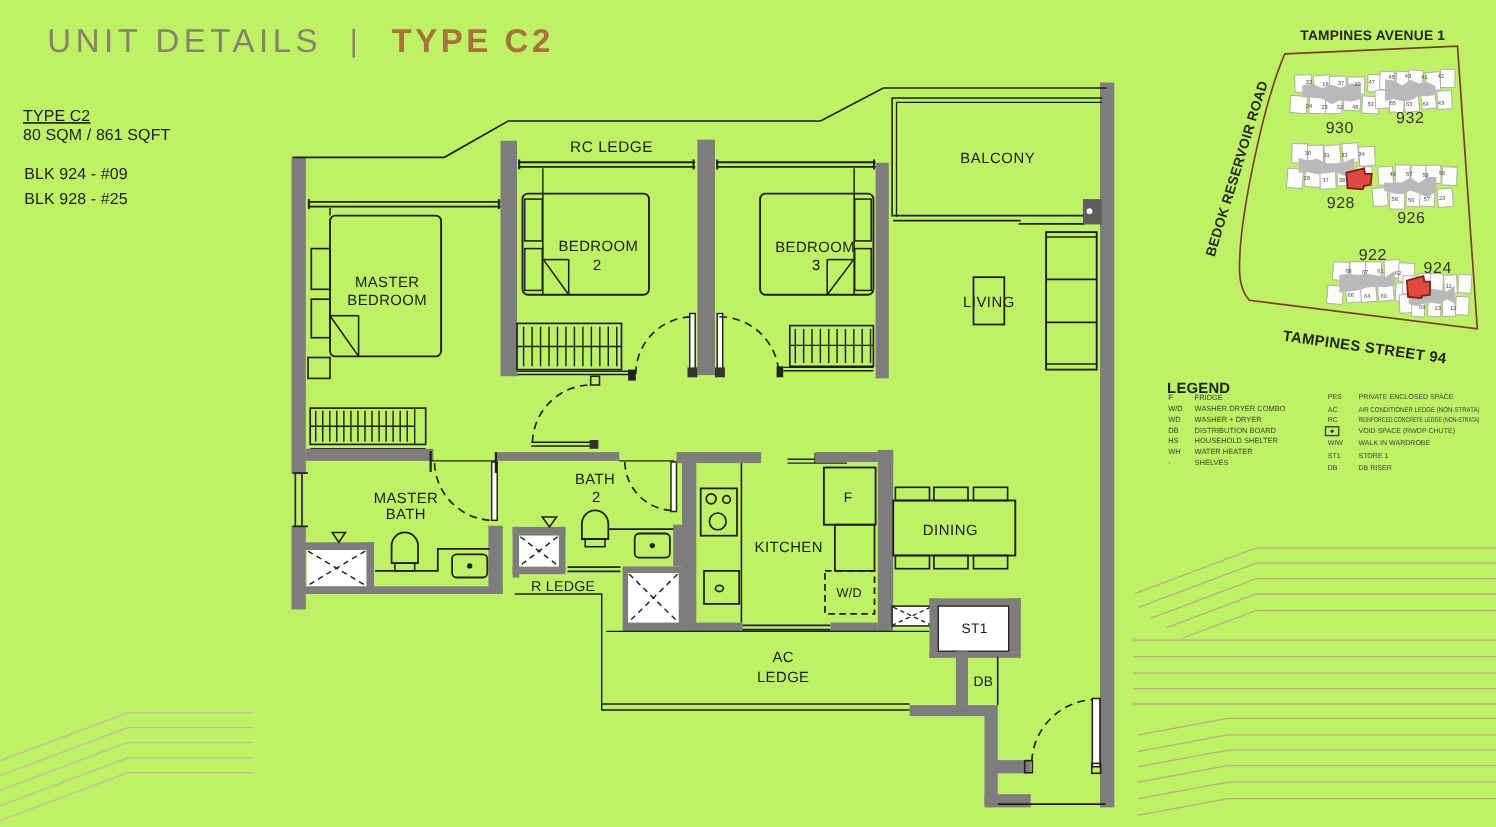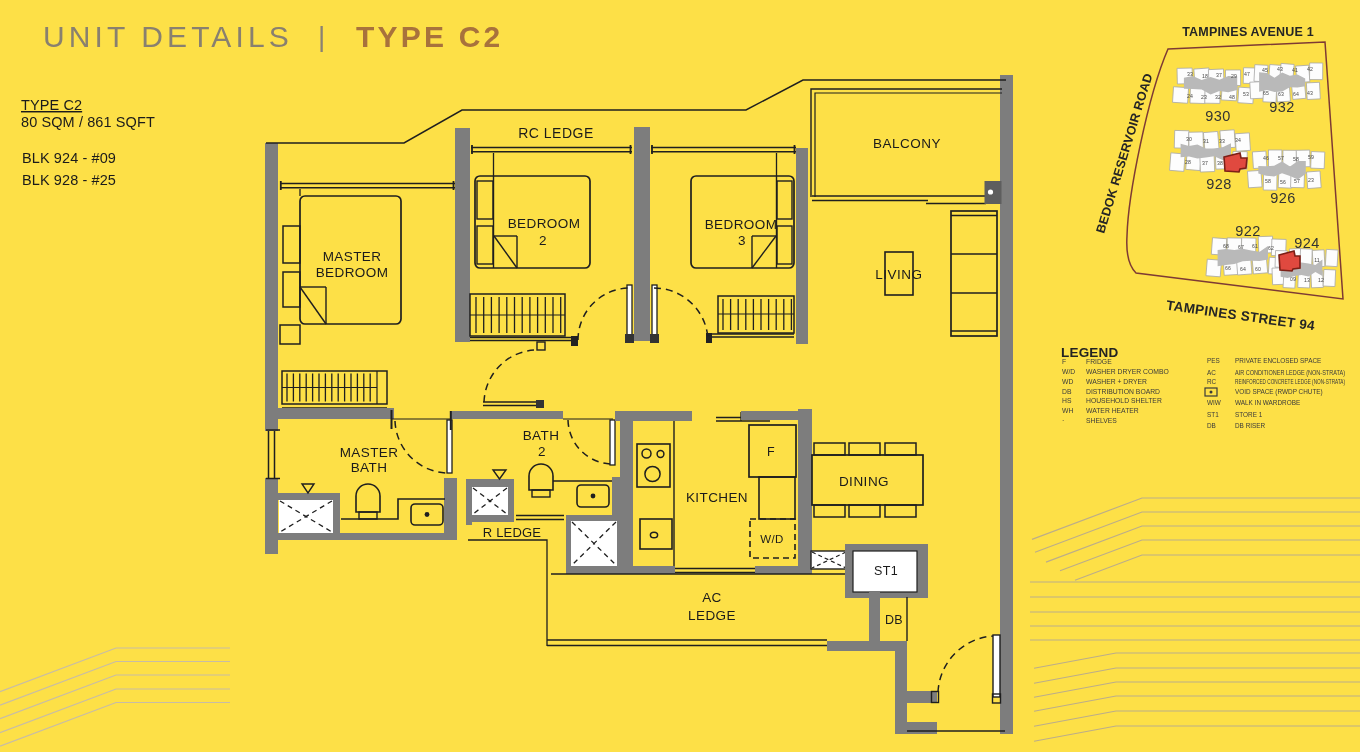--- a/index.html
+++ b/index.html
@@ -1,17 +1,17 @@
 <!DOCTYPE html>
 <html><head>
 <meta charset="utf-8">
 <title>Unit Details Type C2</title>
 <style>
   html,body { margin:0; padding:0; background:#fdfdfb; }
-  #page { position:relative; width:1360px; height:752px; background:#fde047; overflow:hidden; }
+  #page { position:relative; width:1360px; height:752px; background:#bef264; overflow:hidden; }
 </style>
 </head>
 <body>
 <div id="page">
 <svg width="1360" height="752" viewBox="0 0 1360 752" xmlns="http://www.w3.org/2000/svg">
 <defs>
 <filter id="blur05" x="-5%" y="-5%" width="110%" height="110%">
   <feGaussianBlur stdDeviation="0.45"></feGaussianBlur>
 </filter>
 </defs>

